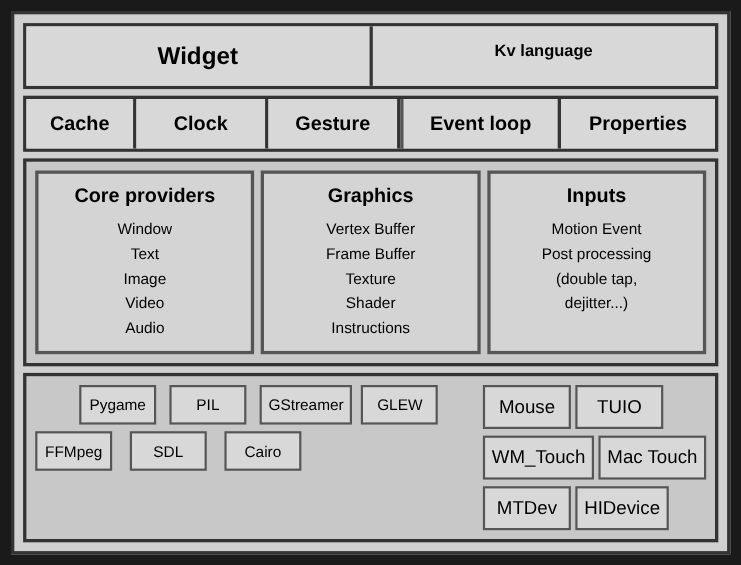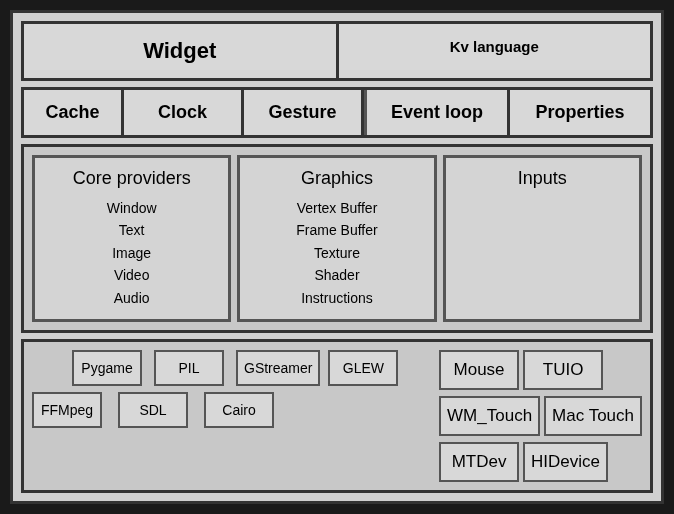--- a/index.html
+++ b/index.html
@@ -79,21 +79,21 @@
     }
     .row3-section {
       flex: 1;
       background: #d4d4d4;
       border: 3px solid #555;
       padding: 10px;
       text-align: center;
     }
     .row3-section h3 {
       font-size: 18px;
-      font-weight: normal;
+      font-weight: bold;
       margin-bottom: 8px;
     }
     .row3-section p {
       font-size: 14px;
       line-height: 1.6;
     }
     
     .row4 {
       display: flex;
       gap: 6px;
@@ -194,20 +194,23 @@
       </p>
     </div>
     <div class="row3-section">
       <h3>Graphics</h3>
       <p>
         Vertex Buffer<br>Frame Buffer<br>Texture<br>Shader<br>Instructions
       </p>
     </div>
     <div class="row3-section">
       <h3>Inputs</h3>
+      <p>
+        Motion Event<br>Post processing<br>(double tap,<br>dejitter...)
+      </p>
     </div>
   </div>
 
   <div class="row4">
 
     <div class="row4-left">
       <div class="row4-left-top">
         <div class="small-box">
           <span>Pygame</span>
         </div>

